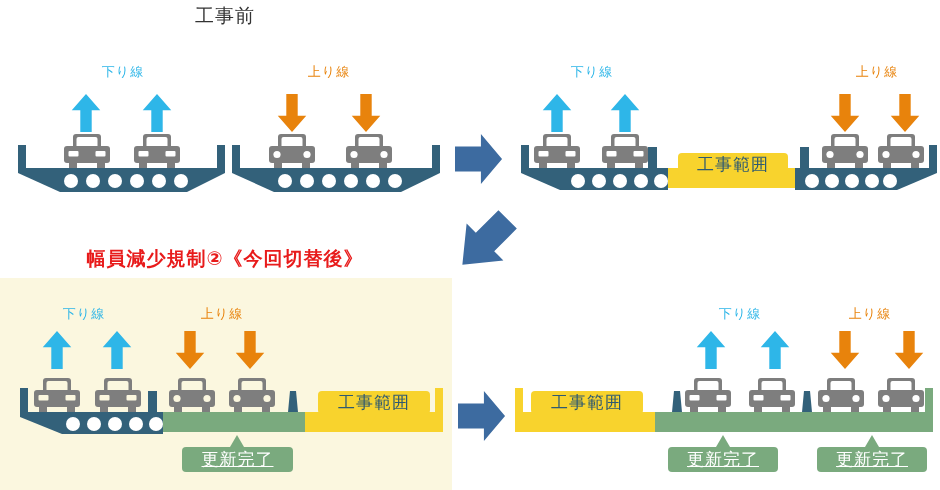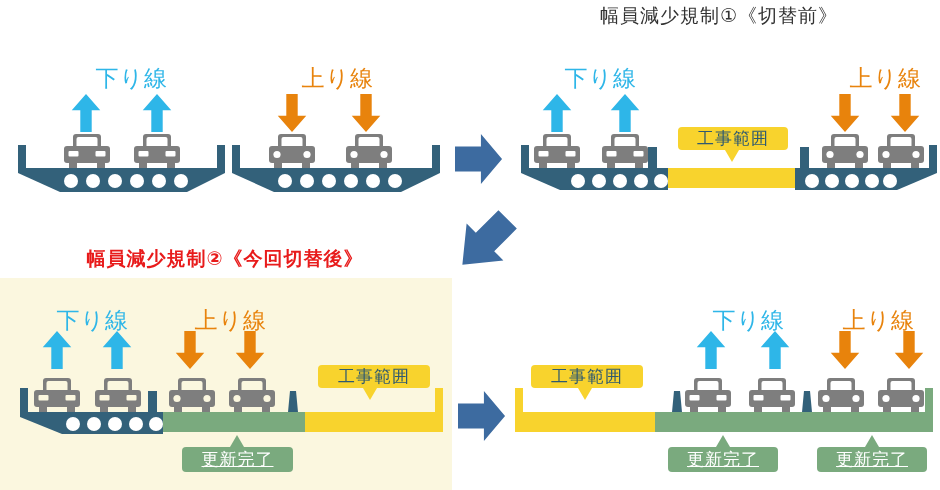--- a/index.html
+++ b/index.html
@@ -4,24 +4,24 @@
 <style>
   html,body{margin:0;padding:0;background:#fff;}
   .stage{position:relative;width:940px;height:490px;background:#fff;overflow:hidden;
          font-family:"Liberation Sans","DejaVu Sans",sans-serif;}
   .card{position:absolute;left:0;top:278px;width:452px;height:212px;background:var(--cream);}
   .art{position:absolute;left:0;top:0;}
   .f-teal{fill:var(--teal)} .f-yellow{fill:var(--yellow)} .f-green{fill:var(--green)}
   .f-white{fill:#fff} .f-cyan{fill:var(--cyan)} .f-orange{fill:var(--orange)} .f-blue{fill:var(--arrow_blue)}
   .title{position:absolute;text-align:center;font-size:19px;color:var(--title);letter-spacing:1px;white-space:nowrap;}
   .title.red{color:var(--red);font-weight:bold;}
-  .lane{position:absolute;width:90px;text-align:right;font-size:23px;letter-spacing:1px;white-space:nowrap;}
+  .lane{position:absolute;width:90px;text-align:center;font-size:13px;letter-spacing:1px;white-space:nowrap;}
   .lane.down{color:var(--cyan);} .lane.up{color:var(--orange);}
   .tag{position:absolute;font-size:17px;text-align:center;border-radius:4px;letter-spacing:1px;white-space:nowrap;}
-  .tag.yellow{background:var(--yellow);color:var(--label_text);height:23px;line-height:23px;}
+  .tag.yellow{background:var(--yellow);color:var(--label_text);height:23px;line-height:23px;margin-top:26px;}
   .tag.yellow::after{content:"";position:absolute;top:100%;left:var(--ptr);
       border:7px solid transparent;border-bottom:0;border-top:12px solid var(--yellow);}
   .tag.green{background:var(--green);color:#fff;height:25px;line-height:25px;text-decoration:underline;}
   .tag.green::before{content:"";position:absolute;bottom:100%;left:var(--ptr);
       border:7px solid transparent;border-top:0;border-bottom:12px solid var(--green);}
 </style>
 </head>
 <body>
 
 <div class="stage">
@@ -194,21 +194,21 @@
 
     <g class="f-blue">
       <use href="#arr-right" x="455" y="133" width="48" height="52"></use>
       <g transform="translate(485,242) rotate(135)">
         <polygon points="-32,-13 0,-13 0,-26 32,0 0,26 0,13 -32,13"></polygon>
       </g>
       <use href="#arr-right" x="458" y="390" width="48" height="52"></use>
     </g>
   </svg>
 
-  <div class="title" style="left:519px;top:3px;width:400px;">幅員減少規制①《切替前》</div>
+  <div class="title" style="left:20px;top:3px;width:410px;">工事前</div>
   <div class="title red" style="left:20px;top:246px;width:410px;">幅員減少規制②《今回切替後》</div>
 
   <div class="lane down" style="left:78px;top:63px;">下り線</div>
   <div class="lane up" style="left:284px;top:63px;">上り線</div>
   <div class="lane down" style="left:547px;top:63px;">下り線</div>
   <div class="lane up" style="left:832px;top:63px;">上り線</div>
   <div class="lane down" style="left:39px;top:305px;">下り線</div>
   <div class="lane up" style="left:177px;top:305px;">上り線</div>
   <div class="lane down" style="left:695px;top:305px;">下り線</div>
   <div class="lane up" style="left:825px;top:305px;">上り線</div>

